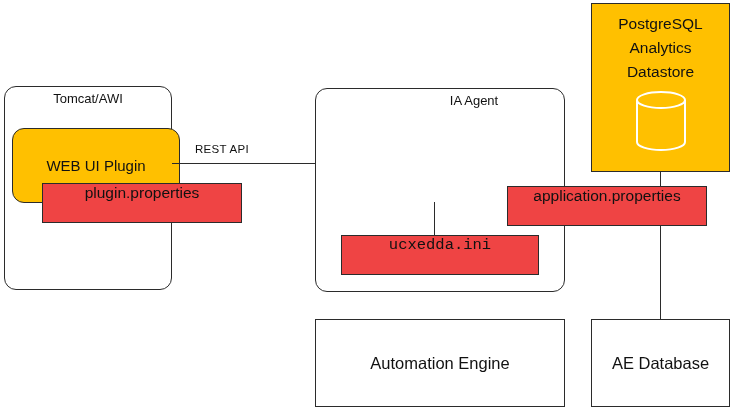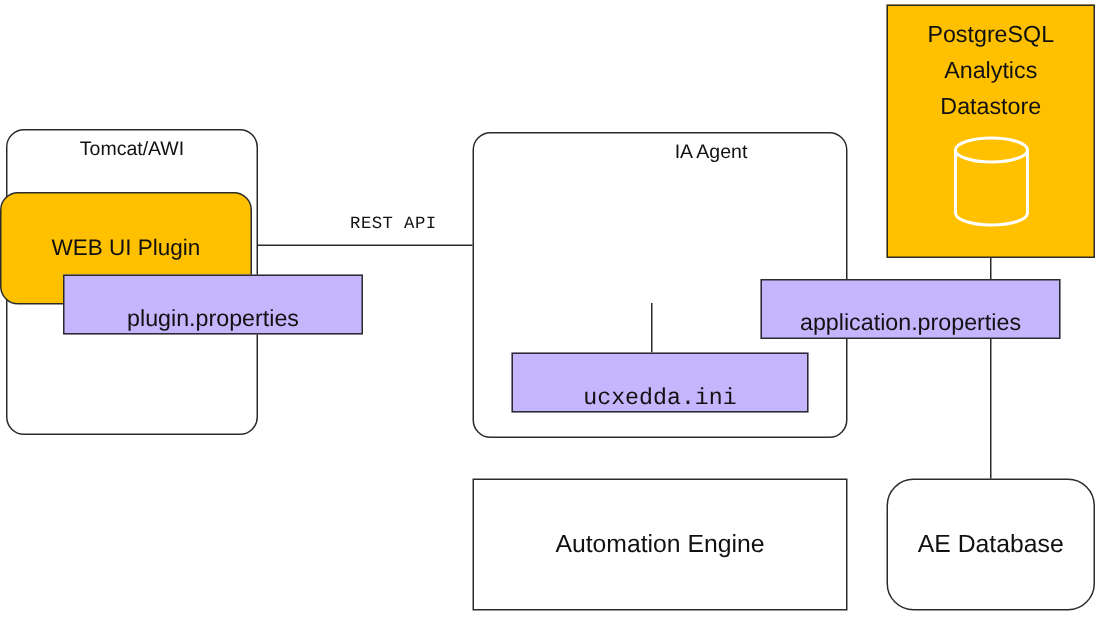--- a/index.html
+++ b/index.html
@@ -36,25 +36,25 @@
     border-radius: 12px;
     z-index: 2;
     display: flex;
     align-items: center;
     justify-content: center;
     text-align: center;
   }
 
   
   .file-box {
-    background: #c4b5fd;
+    background: #ef4444;
     border: 1.5px solid #2b2b2b;
     z-index: 4;
     display: flex;
-    align-items: flex-end;
+    align-items: flex-start;
     justify-content: center;
     text-align: center;
     font-size: 15.5px;
   }
 
   
   .rect-box {
     background: #ffffff;
     border: 1.5px solid #2b2b2b;
     z-index: 1;
@@ -62,25 +62,24 @@
     align-items: center;
     justify-content: center;
     text-align: center;
     font-size: 16.5px;
   }
 
   .connector-h { border-top: 1.5px solid #2b2b2b; z-index: 3; }
   .connector-v { border-left: 1.5px solid #2b2b2b; z-index: 3; }
 
   .edge-label {
-    text-align: right;
+    text-align: left;
     font-size: 11.5px;
     z-index: 3;
     letter-spacing: 0.3px;
-    font-family: Liberation Mono, monospace;
   }
 
   .datastore-box {
     background: #FFC000;
     border: 1.5px solid #2b2b2b;
     z-index: 2;
     text-align: center;
     font-size: 15.5px;
     line-height: 24px;
     padding-top: 8px;
@@ -91,21 +90,21 @@
   .backend-label { font-size: 14.5px; line-height: 19px; }
 </style>
 </head>
 <body>
 
 <div class="canvas">
 
   <div class="abs group-box" style="left:4px; top:86px; width:168px; height:204px;"></div>
   <div class="abs group-title" style="left:4px; top:91px; width:168px;">Tomcat/AWI</div>
 
-  <div class="abs orange-box" style="left:0; top:128px; width:168px; height:75px;">
+  <div class="abs orange-box" style="left:12px; top:128px; width:168px; height:75px;">
     <span class="webui-label">WEB UI Plugin</span>
   </div>
 
   <div class="abs connector-h" style="left:172px; top:163px; width:143px;"></div>
   <div class="abs edge-label" style="left:195px; top:143px; width:96px;">REST API</div>
 
   <div class="abs group-box" style="left:315px; top:88px; width:250px; height:204px;"></div>
   <div class="abs group-title" style="left:315px; top:93px; width:250px;margin-left:34px;">IA Agent</div>
 
 
@@ -132,17 +131,17 @@
   </div>
 
   <div class="abs rect-box" style="left:315px; top:319px; width:250px; height:88px;">
     <span>Automation Engine</span>
   </div>
 
   <div class="abs file-box" style="left:507px; top:186px; width:200px; height:40px;">
     <span>application.properties</span>
   </div>
 
-  <div class="abs rect-box" style="left:591px; top:319px; width:139px; height:88px;border-radius:18px;">
+  <div class="abs rect-box" style="left:591px; top:319px; width:139px; height:88px;">
     <span>AE Database</span>
   </div>
 
 </div>
 
 </body></html>

